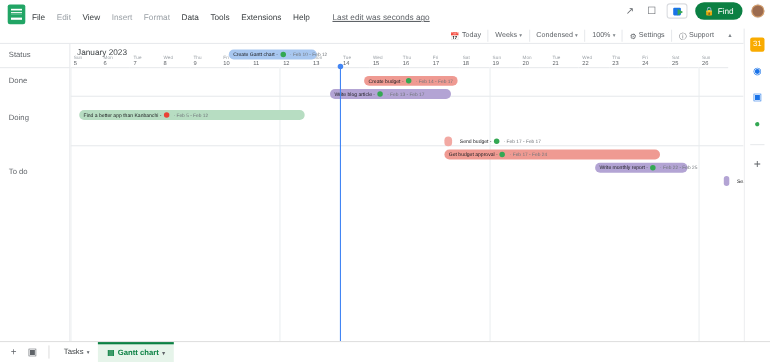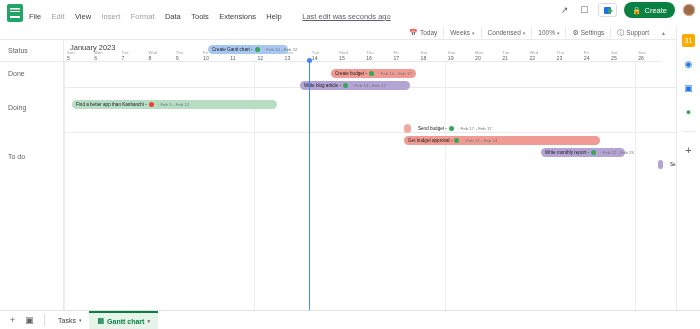--- a/index.html
+++ b/index.html
@@ -239,21 +239,21 @@
   </div>
   <div class="top-right">
     <span class="tr-icon">↗</span>
     <span class="tr-icon">☐</span>
     <span class="meet-chip">
       <span class="m1"></span>
         <span class="m2"></span>
     </span>
     <span class="share-btn">
       <span>🔒</span>
-      <span>Create</span>
+      <span>Find</span>
     </span>
     <span class="avatar-top"></span>
   </div>
 </div>
 
 <div class="gtoolbar">
   <span class="gt-item">
     <span class="gt-glyph">📅</span>
     <span>Today</span>
   </span>

